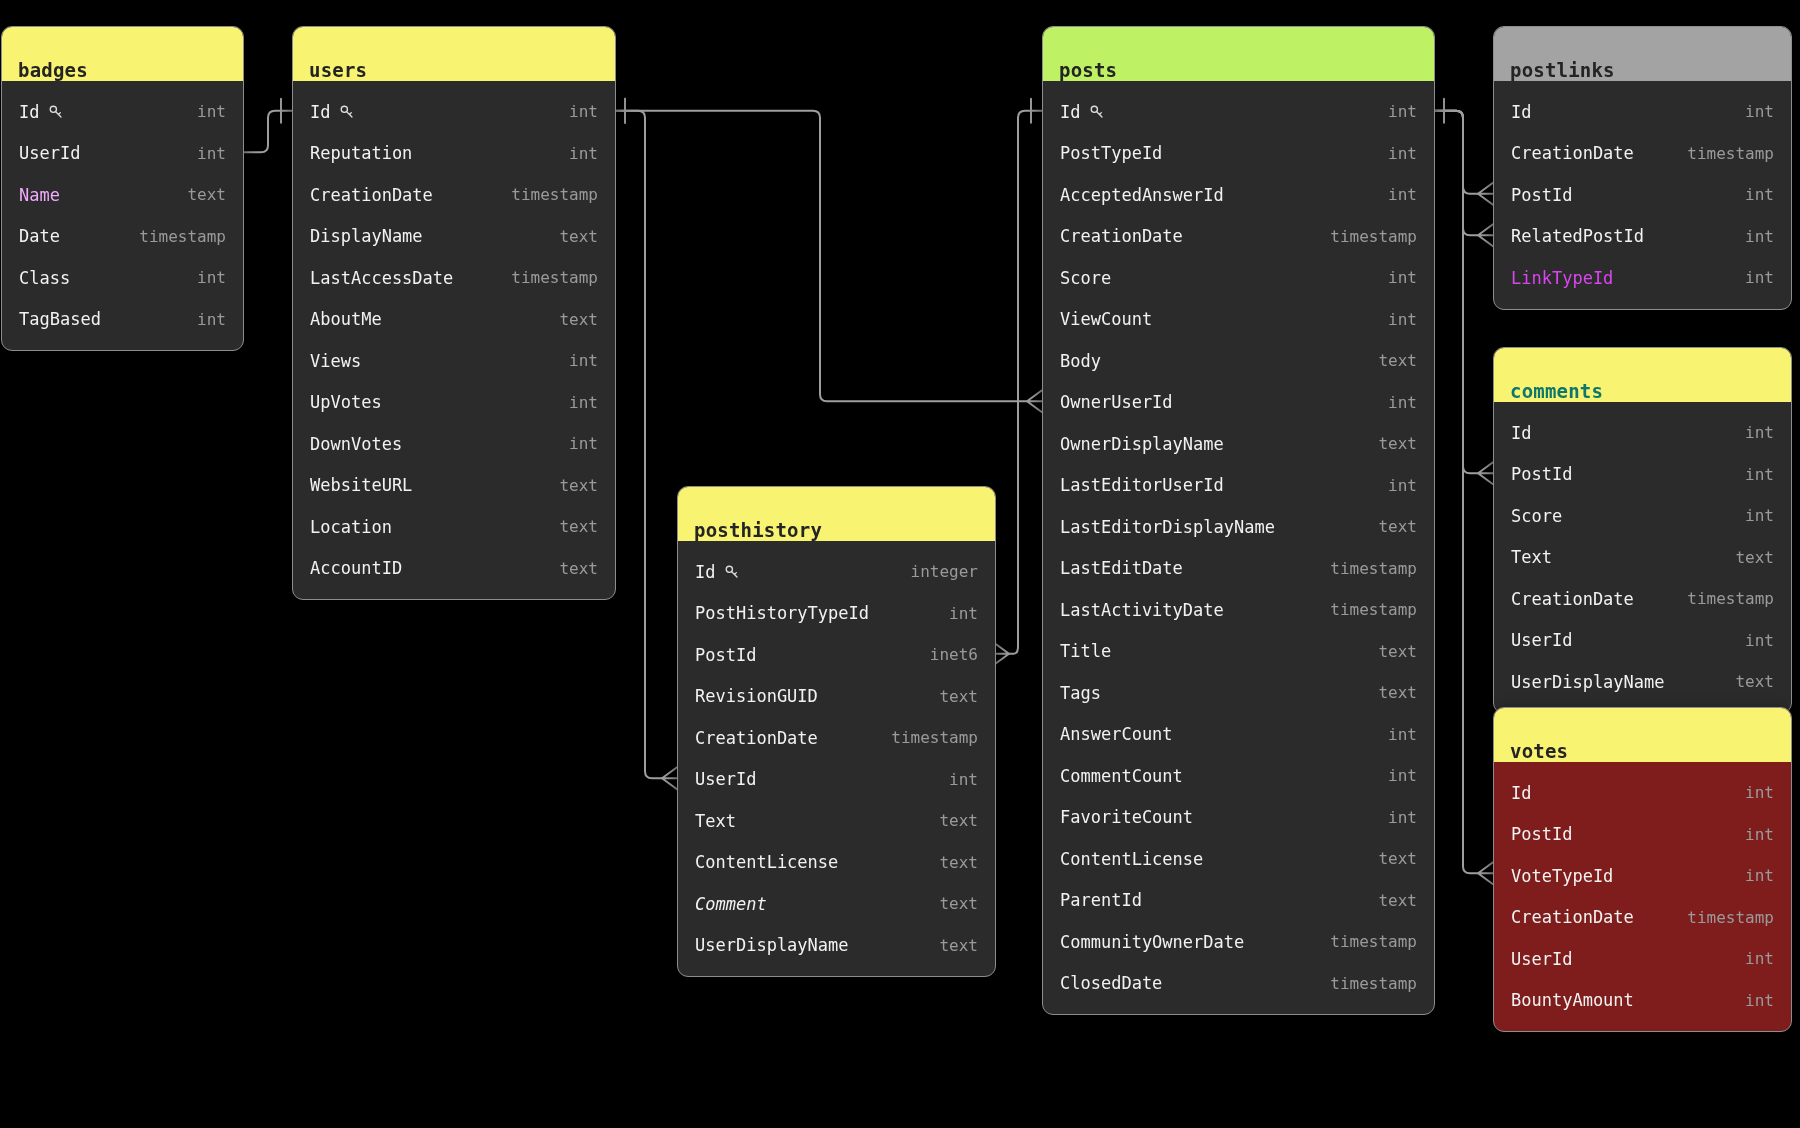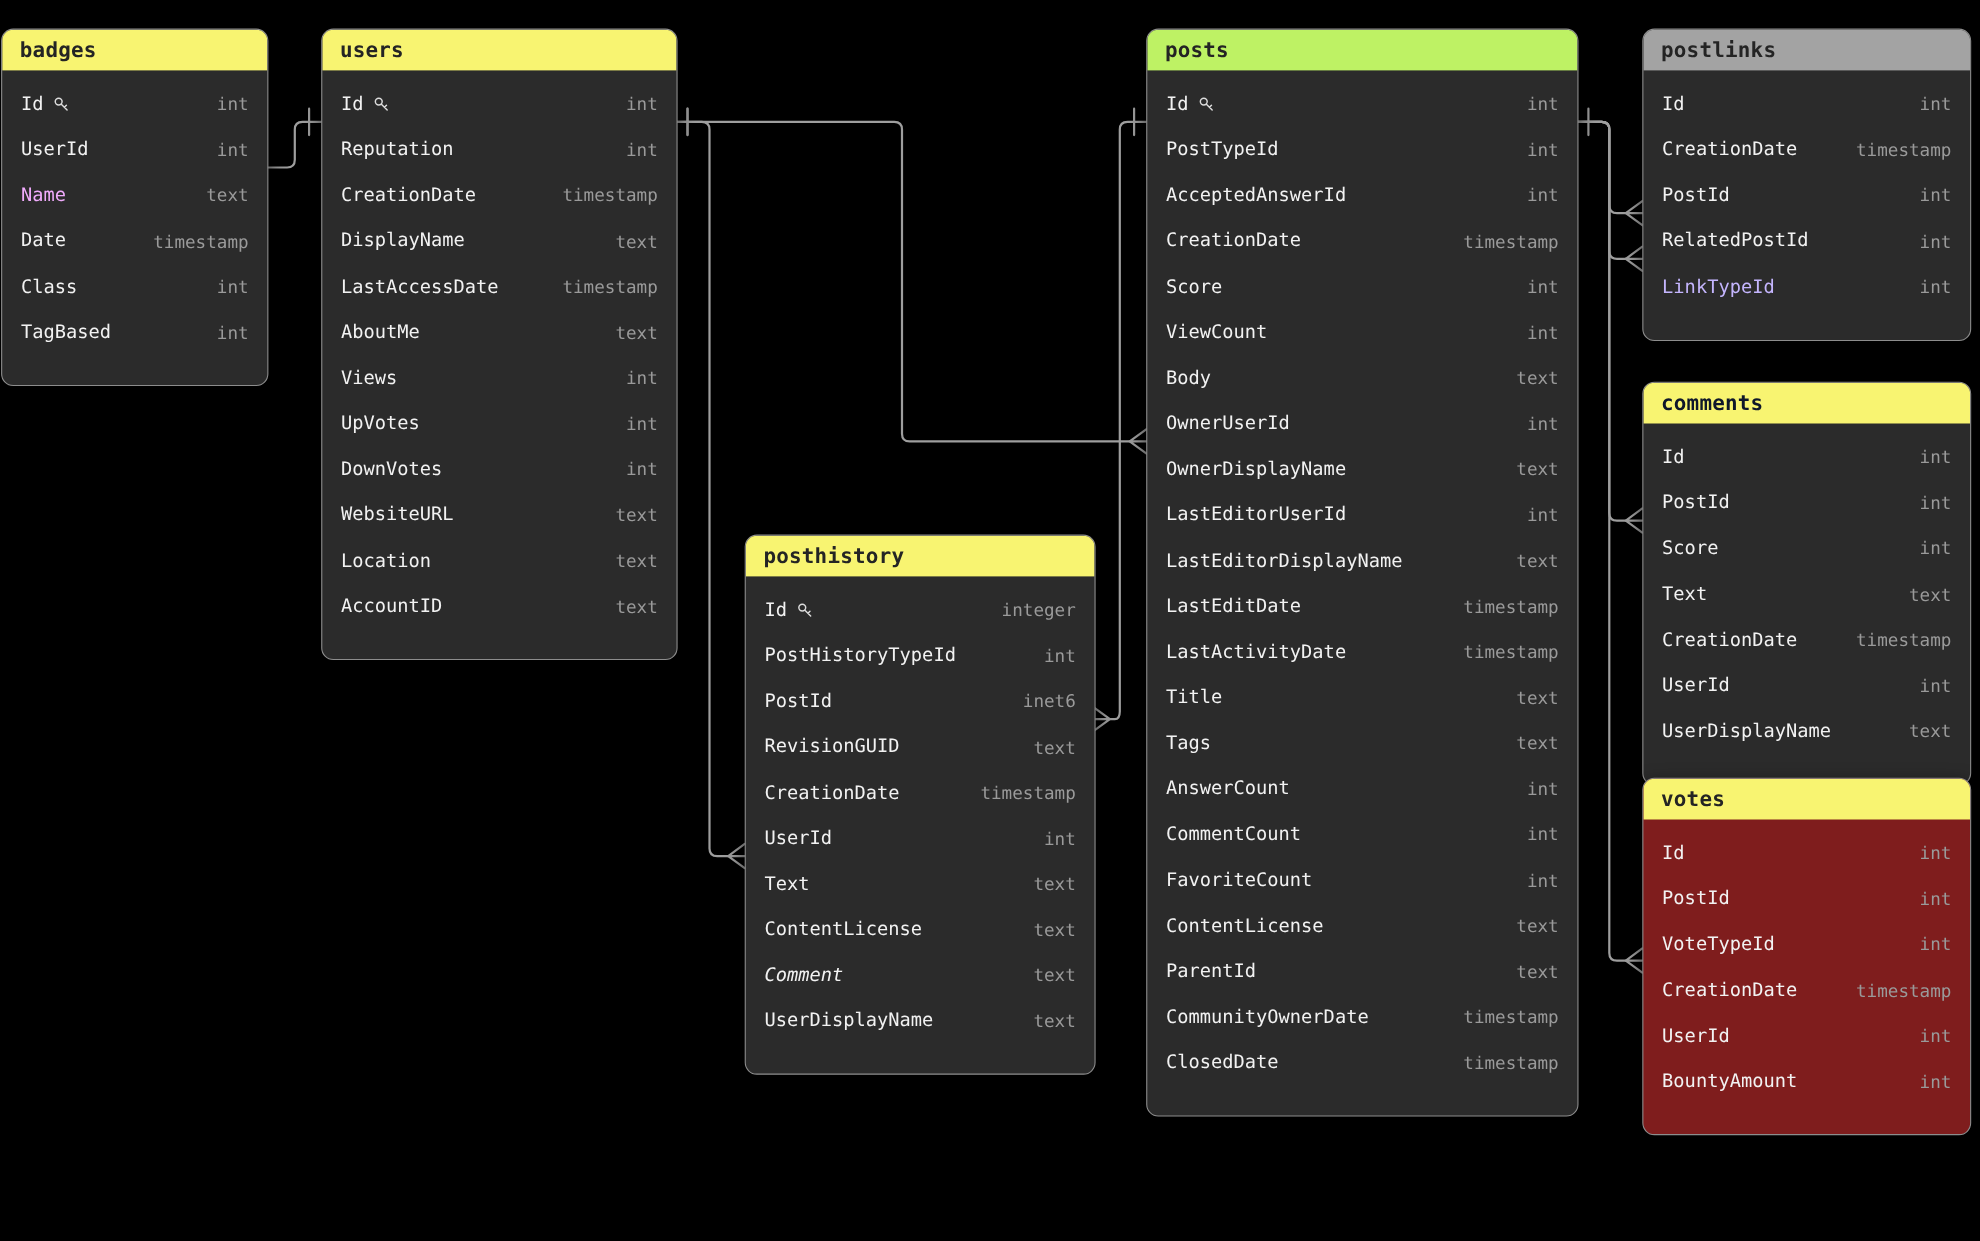--- a/index.html
+++ b/index.html
@@ -5,21 +5,21 @@
   html,body{margin:0;padding:0;background:#000;}
   .canvas{
     position:relative;width:1800px;height:1128px;background:#000;
     overflow:hidden;font-family:"DejaVu Sans Mono",monospace;
   }
   .card{
     position:absolute;background:#2b2b2b;border:1px solid #8d8d8d;
     border-radius:11px;overflow:hidden;box-shadow:0 6px 16px rgba(0,0,0,.65);
   }
   .card-header{
-    height:37px;background:#f8f471;display:flex;align-items:center;
+    height:54px;background:#f8f471;display:flex;align-items:flex-end;
     padding:0 16px;box-sizing:border-box;
   }
   .card-title{font-weight:bold;font-size:19px;color:#242424;letter-spacing:.2px;}
   .card-body{padding:10px 0;}
   .frow{
     height:41.5px;display:flex;align-items:center;justify-content:space-between;
     padding:0 17px;box-sizing:border-box;
   }
   .fname{color:#f2f2f2;font-size:17px;display:flex;align-items:center;gap:9px;white-space:nowrap;}
   .ftype{color:#9a9a9a;font-size:16px;white-space:nowrap;margin-left:14px;}
@@ -307,28 +307,28 @@
         </div>
         <div class="frow">
           <span class="fname" style="color: rgb(242, 242, 242);">PostId</span>
           <span class="ftype" style="color: rgb(154, 154, 154);">int</span>
         </div>
         <div class="frow">
           <span class="fname" style="color: rgb(242, 242, 242);">RelatedPostId</span>
           <span class="ftype" style="color: rgb(154, 154, 154);">int</span>
         </div>
         <div class="frow">
-          <span class="fname" style="color: #c4b5fd;">LinkTypeId</span>
+          <span class="fname" style="color: #d946ef;">LinkTypeId</span>
           <span class="ftype" style="color: rgb(154, 154, 154);">int</span>
         </div>
       </div>
     </div>
     <div class="card" style="left: 1493px; top: 347px; width: 297px; height: 364.5px; background: rgb(43, 43, 43); border-color: rgb(141, 141, 141);">
       <div class="card-header" style="background: rgb(248, 244, 113);">
-        <span class="card-title" style="color: #0f172a;">comments</span>
+        <span class="card-title" style="color: #0f766e;">comments</span>
       </div>
       <div class="card-body">
         <div class="frow">
           <span class="fname" style="color: rgb(242, 242, 242);">Id</span>
           <span class="ftype" style="color: rgb(154, 154, 154);">int</span>
         </div>
         <div class="frow">
           <span class="fname" style="color: rgb(242, 242, 242);">PostId</span>
           <span class="ftype" style="color: rgb(154, 154, 154);">int</span>
         </div>

